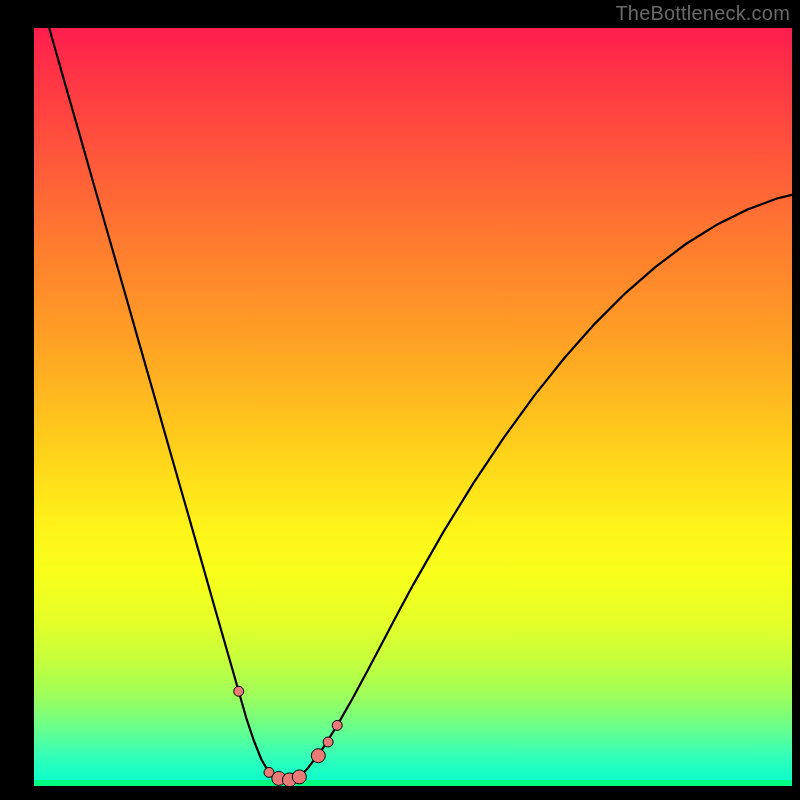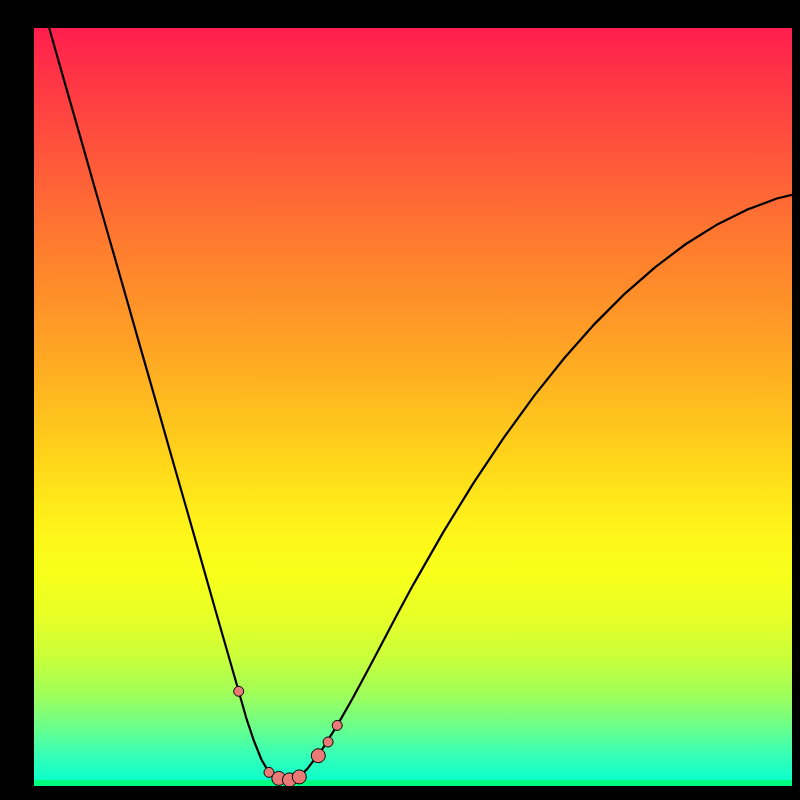--- a/index.html
+++ b/index.html
@@ -70,20 +70,21 @@
     inset: 0;
     width: 100%;
     height: 100%;
   }
 </style>
 </head>
 <body>
 
 <div class="frame">
 
+  <div class="watermark">TheBottleneck.com</div>
 
   <div class="plot">
     <div class="gradient-bg"></div>
     <div class="green-band"></div>
 
     <svg class="curve" viewBox="0 0 758 758" preserveAspectRatio="none">
       <path id="curve-path" fill="none" stroke-width="2.2" stroke-linecap="round" stroke-linejoin="round" d="M15.2 0.0 L30.3 53.1 L45.5 106.1 L60.6 159.2 L75.8 212.2 L91.0 265.3 L106.1 318.4 L121.3 371.4 L136.4 424.5 L151.6 477.5 L166.8 530.6 L181.9 583.7 L197.1 636.7 L204.7 663.3 L212.2 689.8 L219.8 712.5 L227.4 731.5 L235.0 744.4 L242.6 750.4 L250.1 753.5 L257.7 753.5 L265.3 748.9 L272.9 741.3 L288.0 721.6 L303.2 697.4 L318.4 670.8 L333.5 642.8 L348.7 614.0 L363.8 585.2 L379.0 557.1 L409.3 504.1 L439.6 454.8 L470.0 409.3 L500.3 367.6 L530.6 329.7 L560.9 295.6 L591.2 265.3 L621.6 238.8 L651.9 216.0 L682.2 197.1 L712.5 181.9 L742.8 170.5 L758.0 166.8 " stroke="#000000"></path>
       <g id="markers-group">
           <circle cx="204.7" cy="663.3" r="5" fill="#e97a75" stroke="#000000" stroke-width="1"></circle>
           <circle cx="235.0" cy="744.4" r="5" fill="#e97a75" stroke="#000000" stroke-width="1"></circle>

